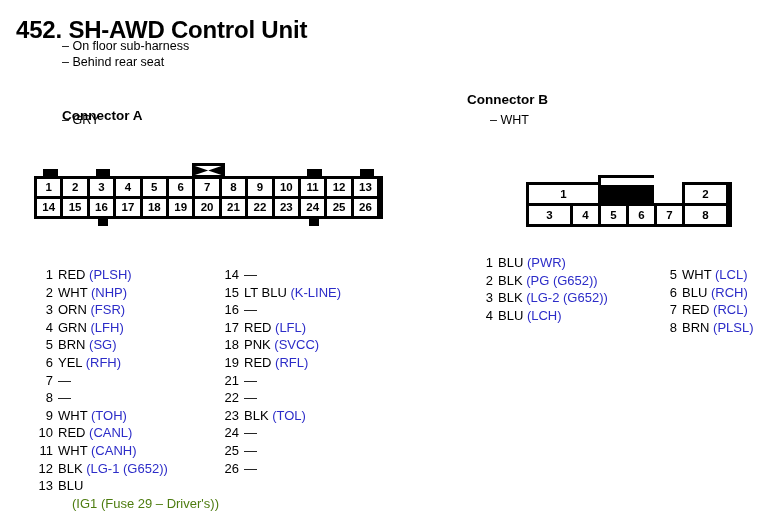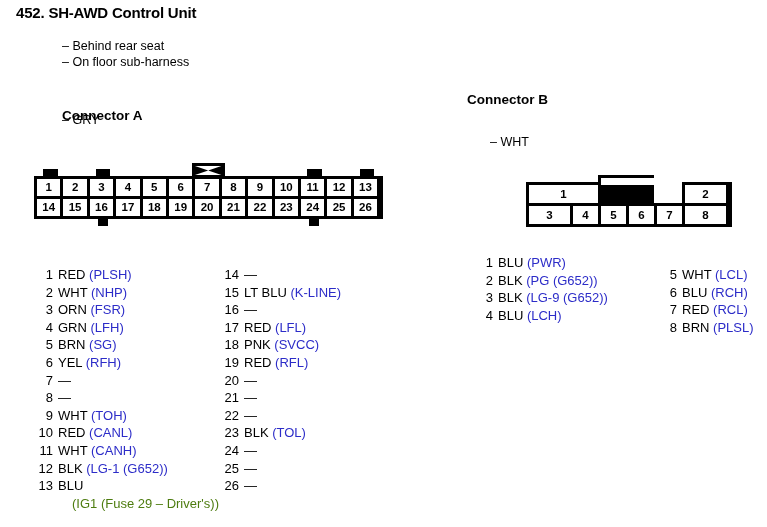--- a/index.html
+++ b/index.html
@@ -13,22 +13,22 @@
     position: relative;
     font-family: "Liberation Sans", sans-serif;
     color: #000000;
     overflow: hidden;
   }
 
   
   .page-title {
     position: absolute;
     left: 16px;
-    top: 4px;
-    font-size: 15px;
+    top: 16px;
+    font-size: 24px;
     font-weight: bold;
     letter-spacing: -0.2px;
     white-space: nowrap;
   }
   .location-list {
     position: absolute;
     left: 62px;
     top: 38px;
     font-size: 12.5px;
     line-height: 16px;
@@ -125,29 +125,29 @@
 </style>
 </head>
 <body>
 
 <div class="page-title">
   <span>452.</span>
   <span>SH-AWD Control Unit</span>
 </div>
 
 <div class="location-list">
+  <div class="location-line">– On floor sub-harness</div>
   <div class="location-line">– Behind rear seat</div>
-  <div class="location-line">– On floor sub-harness</div>
 </div>
 
 <div class="conn-head" style="left:62px; top:108px;">Connector A</div>
 <div class="conn-sub" style="left:62px; top:113px;">– GRY</div>
 
 <div class="conn-head" style="left:467px; top:92px;">Connector B</div>
-<div class="conn-sub" style="left:490px; top:113px;margin-top:22px;">– WHT</div>
+<div class="conn-sub" style="left:490px; top:113px;">– WHT</div>
 
 <div id="connector-a-figure">
     <div class="conn-body" style="left: 4px; top: 18px; width: 349.2px; height: 43px;"></div>
     <div class="tab" style="left: 12.808px; top: 11px; width: 14.784px; height: 9px;"></div>
     <div class="tab" style="left: 65.608px; top: 11px; width: 14.784px; height: 9px;"></div>
     <div class="tab" style="left: 276.808px; top: 11px; width: 14.784px; height: 9px;"></div>
     <div class="tab" style="left: 329.608px; top: 11px; width: 14.784px; height: 9px;"></div>
     <div class="tab" style="left: 67.72px; top: 60px; width: 10.56px; height: 8px;"></div>
     <div class="tab" style="left: 278.92px; top: 60px; width: 10.56px; height: 8px;"></div>
     <div class="xbox" style="left: 162.4px; top: 5px; width: 32.4px; height: 15px;">
@@ -218,32 +218,31 @@
     <div class="pin-row"><span class="pin-num">13</span><span class="pin-color">BLU</span></div>
     <div class="pin-cont">(IG1 (Fuse 29 – Driver's))</div>
   </div>
 <div class="pinlist" id="list-a-right" style="left:222px; top:266px;">
     <div class="pin-row"><span class="pin-num">14</span><span class="pin-dash">—</span></div>
     <div class="pin-row"><span class="pin-num">15</span><span class="pin-color">LT BLU</span><span class="pin-sig"> (K-LINE)</span></div>
     <div class="pin-row"><span class="pin-num">16</span><span class="pin-dash">—</span></div>
     <div class="pin-row"><span class="pin-num">17</span><span class="pin-color">RED</span><span class="pin-sig"> (LFL)</span></div>
     <div class="pin-row"><span class="pin-num">18</span><span class="pin-color">PNK</span><span class="pin-sig"> (SVCC)</span></div>
     <div class="pin-row"><span class="pin-num">19</span><span class="pin-color">RED</span><span class="pin-sig"> (RFL)</span></div>
-    <div class="pin-row"><span class="pin-num">20</span><span class="pin-dash">—</span></div>
     <div class="pin-row"><span class="pin-num">21</span><span class="pin-dash">—</span></div>
     <div class="pin-row"><span class="pin-num">22</span><span class="pin-dash">—</span></div>
     <div class="pin-row"><span class="pin-num">23</span><span class="pin-color">BLK</span><span class="pin-sig"> (TOL)</span></div>
     <div class="pin-row"><span class="pin-num">24</span><span class="pin-dash">—</span></div>
     <div class="pin-row"><span class="pin-num">25</span><span class="pin-dash">—</span></div>
     <div class="pin-row"><span class="pin-num">26</span><span class="pin-dash">—</span></div>
   </div>
 <div class="pinlist" id="list-b-left" style="left:476px; top:254px;">
     <div class="pin-row"><span class="pin-num">1</span><span class="pin-color">BLU</span><span class="pin-sig"> (PWR)</span></div>
     <div class="pin-row"><span class="pin-num">2</span><span class="pin-color">BLK</span><span class="pin-sig"> (PG (G652))</span></div>
-    <div class="pin-row"><span class="pin-num">3</span><span class="pin-color">BLK</span><span class="pin-sig"> (LG-9 (G652))</span></div>
+    <div class="pin-row"><span class="pin-num">3</span><span class="pin-color">BLK</span><span class="pin-sig"> (LG-2 (G652))</span></div>
     <div class="pin-row"><span class="pin-num">4</span><span class="pin-color">BLU</span><span class="pin-sig"> (LCH)</span></div>
   </div>
 <div class="pinlist" id="list-b-right" style="left:660px; top:266px;">
     <div class="pin-row"><span class="pin-num">5</span><span class="pin-color">WHT</span><span class="pin-sig"> (LCL)</span></div>
     <div class="pin-row"><span class="pin-num">6</span><span class="pin-color">BLU</span><span class="pin-sig"> (RCH)</span></div>
     <div class="pin-row"><span class="pin-num">7</span><span class="pin-color">RED</span><span class="pin-sig"> (RCL)</span></div>
     <div class="pin-row"><span class="pin-num">8</span><span class="pin-color">BRN</span><span class="pin-sig"> (PLSL)</span></div>
   </div>
 
 </body></html>

